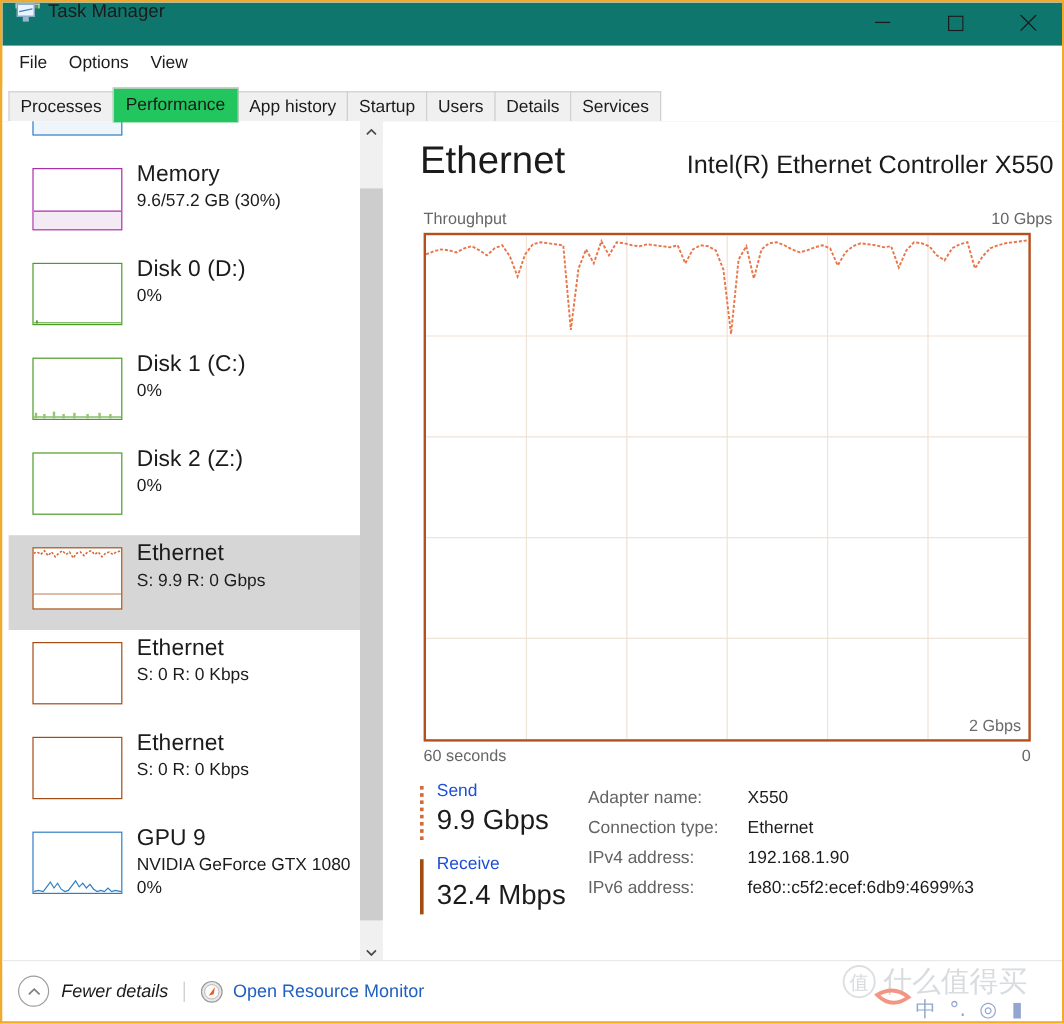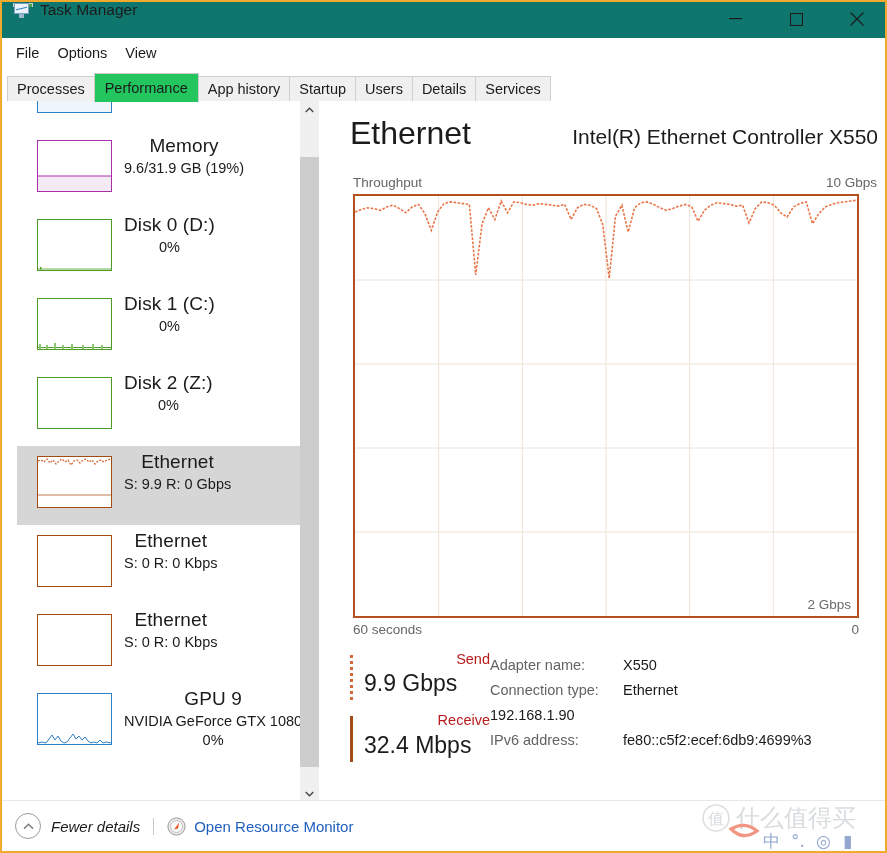--- a/index.html
+++ b/index.html
@@ -135,25 +135,24 @@
   #content {
     position: absolute;
     left: 0; top: 99px;
     width: 883px; height: 702px;
     background: #ffffff;
   }
 
   
   #sidebar {
     position: absolute;
-    left: 15px; top: 0;
+    left: 5px; top: 0;
     width: 296px; height: 702px;
     overflow: hidden;
     background: #ffffff;
-    text-align: center;
   }
   #sidebar-scroll {
     position: absolute;
     left: 0; top: -50px;
     width: 296px;
   }
   .res-item {
     position: relative;
     height: 79px;
     padding: 0;
@@ -301,23 +300,22 @@
     left: 0; top: 4px;
     width: 3px; height: 46px;
   }
   .stat-bar.dotted {
     background-image: linear-gradient(to bottom, #d4693a 0 3px, transparent 3px 6px);
     background-size: 3px 6px;
   }
   .stat-bar.solid { background: #a24c14; }
   .stat-label {
     font-size: 14.5px;
-    color: #b91c1c;
+    color: #1d4ed8;
     line-height: 1.2;
-    text-align: right;
   }
   .stat-value {
     font-size: 23px;
     color: #1b1b1b;
     line-height: 1.25;
     margin-top: 1px;
   }
   #stats-right {
     flex: 1;
     padding-top: 2px;
@@ -439,21 +437,21 @@
 
         <div class="res-item">
           <div class="res-thumb" style="border-color:#a92fa9;">
             <svg width="73" height="50" viewBox="0 0 73 50">
               <rect x="0" y="35" width="73" height="15" fill="#f4eaf4"></rect>
               <line x1="0" y1="35" x2="73" y2="35" stroke="#a92fa9" stroke-width="1"></line>
             </svg>
           </div>
           <div class="res-meta">
             <div class="res-title">Memory</div>
-            <div class="res-sub">9.6/31.9 GB (19%)</div>
+            <div class="res-sub">9.6/57.2 GB (30%)</div>
           </div>
         </div>
 
         <div class="res-item">
           <div class="res-thumb" style="border-color:#4c9c27;">
             <svg width="73" height="50" viewBox="0 0 73 50">
               <line x1="0" y1="49" x2="73" y2="49" stroke="#4c9c27" stroke-width="0.8"></line>
               <rect x="2" y="47" width="1.5" height="2.5" fill="#4c9c27"></rect>
             </svg>
           </div>
@@ -604,20 +602,21 @@
         <div id="stats-right">
           <div class="info-row">
             <div class="info-key">Adapter name:</div>
             <div class="info-val">X550</div>
           </div>
           <div class="info-row">
             <div class="info-key">Connection type:</div>
             <div class="info-val">Ethernet</div>
           </div>
           <div class="info-row">
+            <div class="info-key">IPv4 address:</div>
             <div class="info-val">192.168.1.90</div>
           </div>
           <div class="info-row">
             <div class="info-key">IPv6 address:</div>
             <div class="info-val">fe80::c5f2:ecef:6db9:4699%3</div>
           </div>
         </div>
       </div>
 
     </div>

